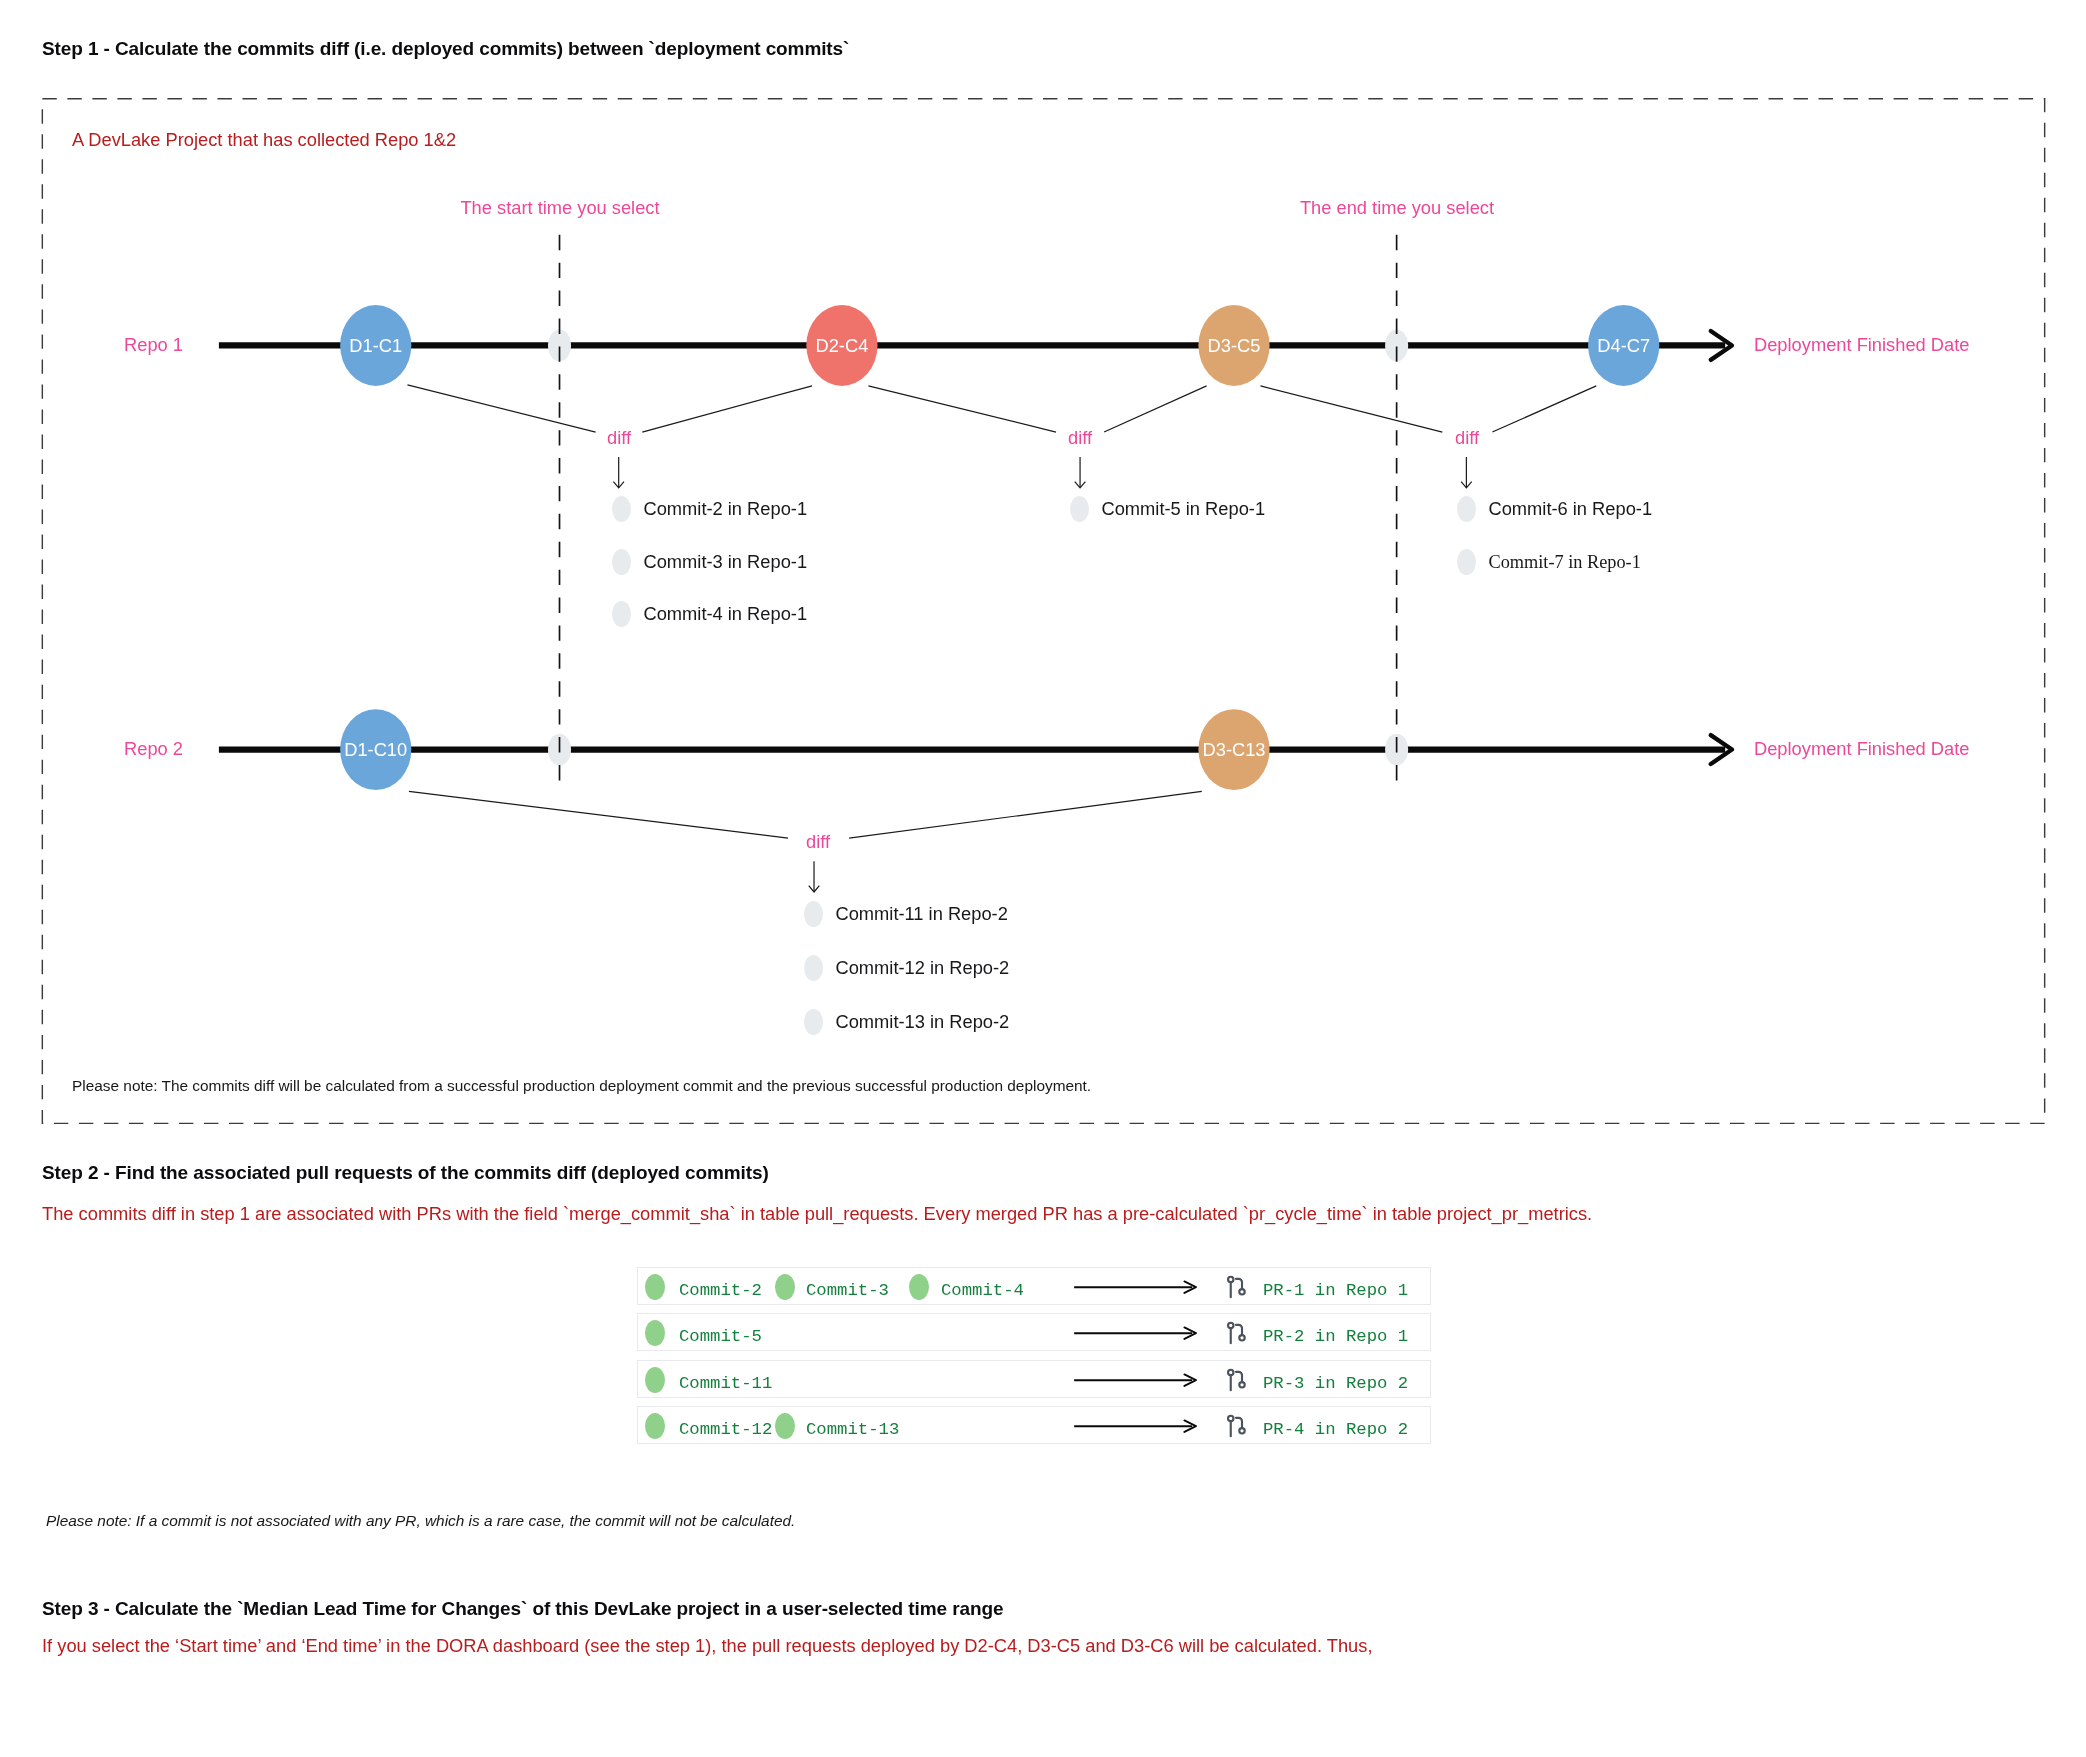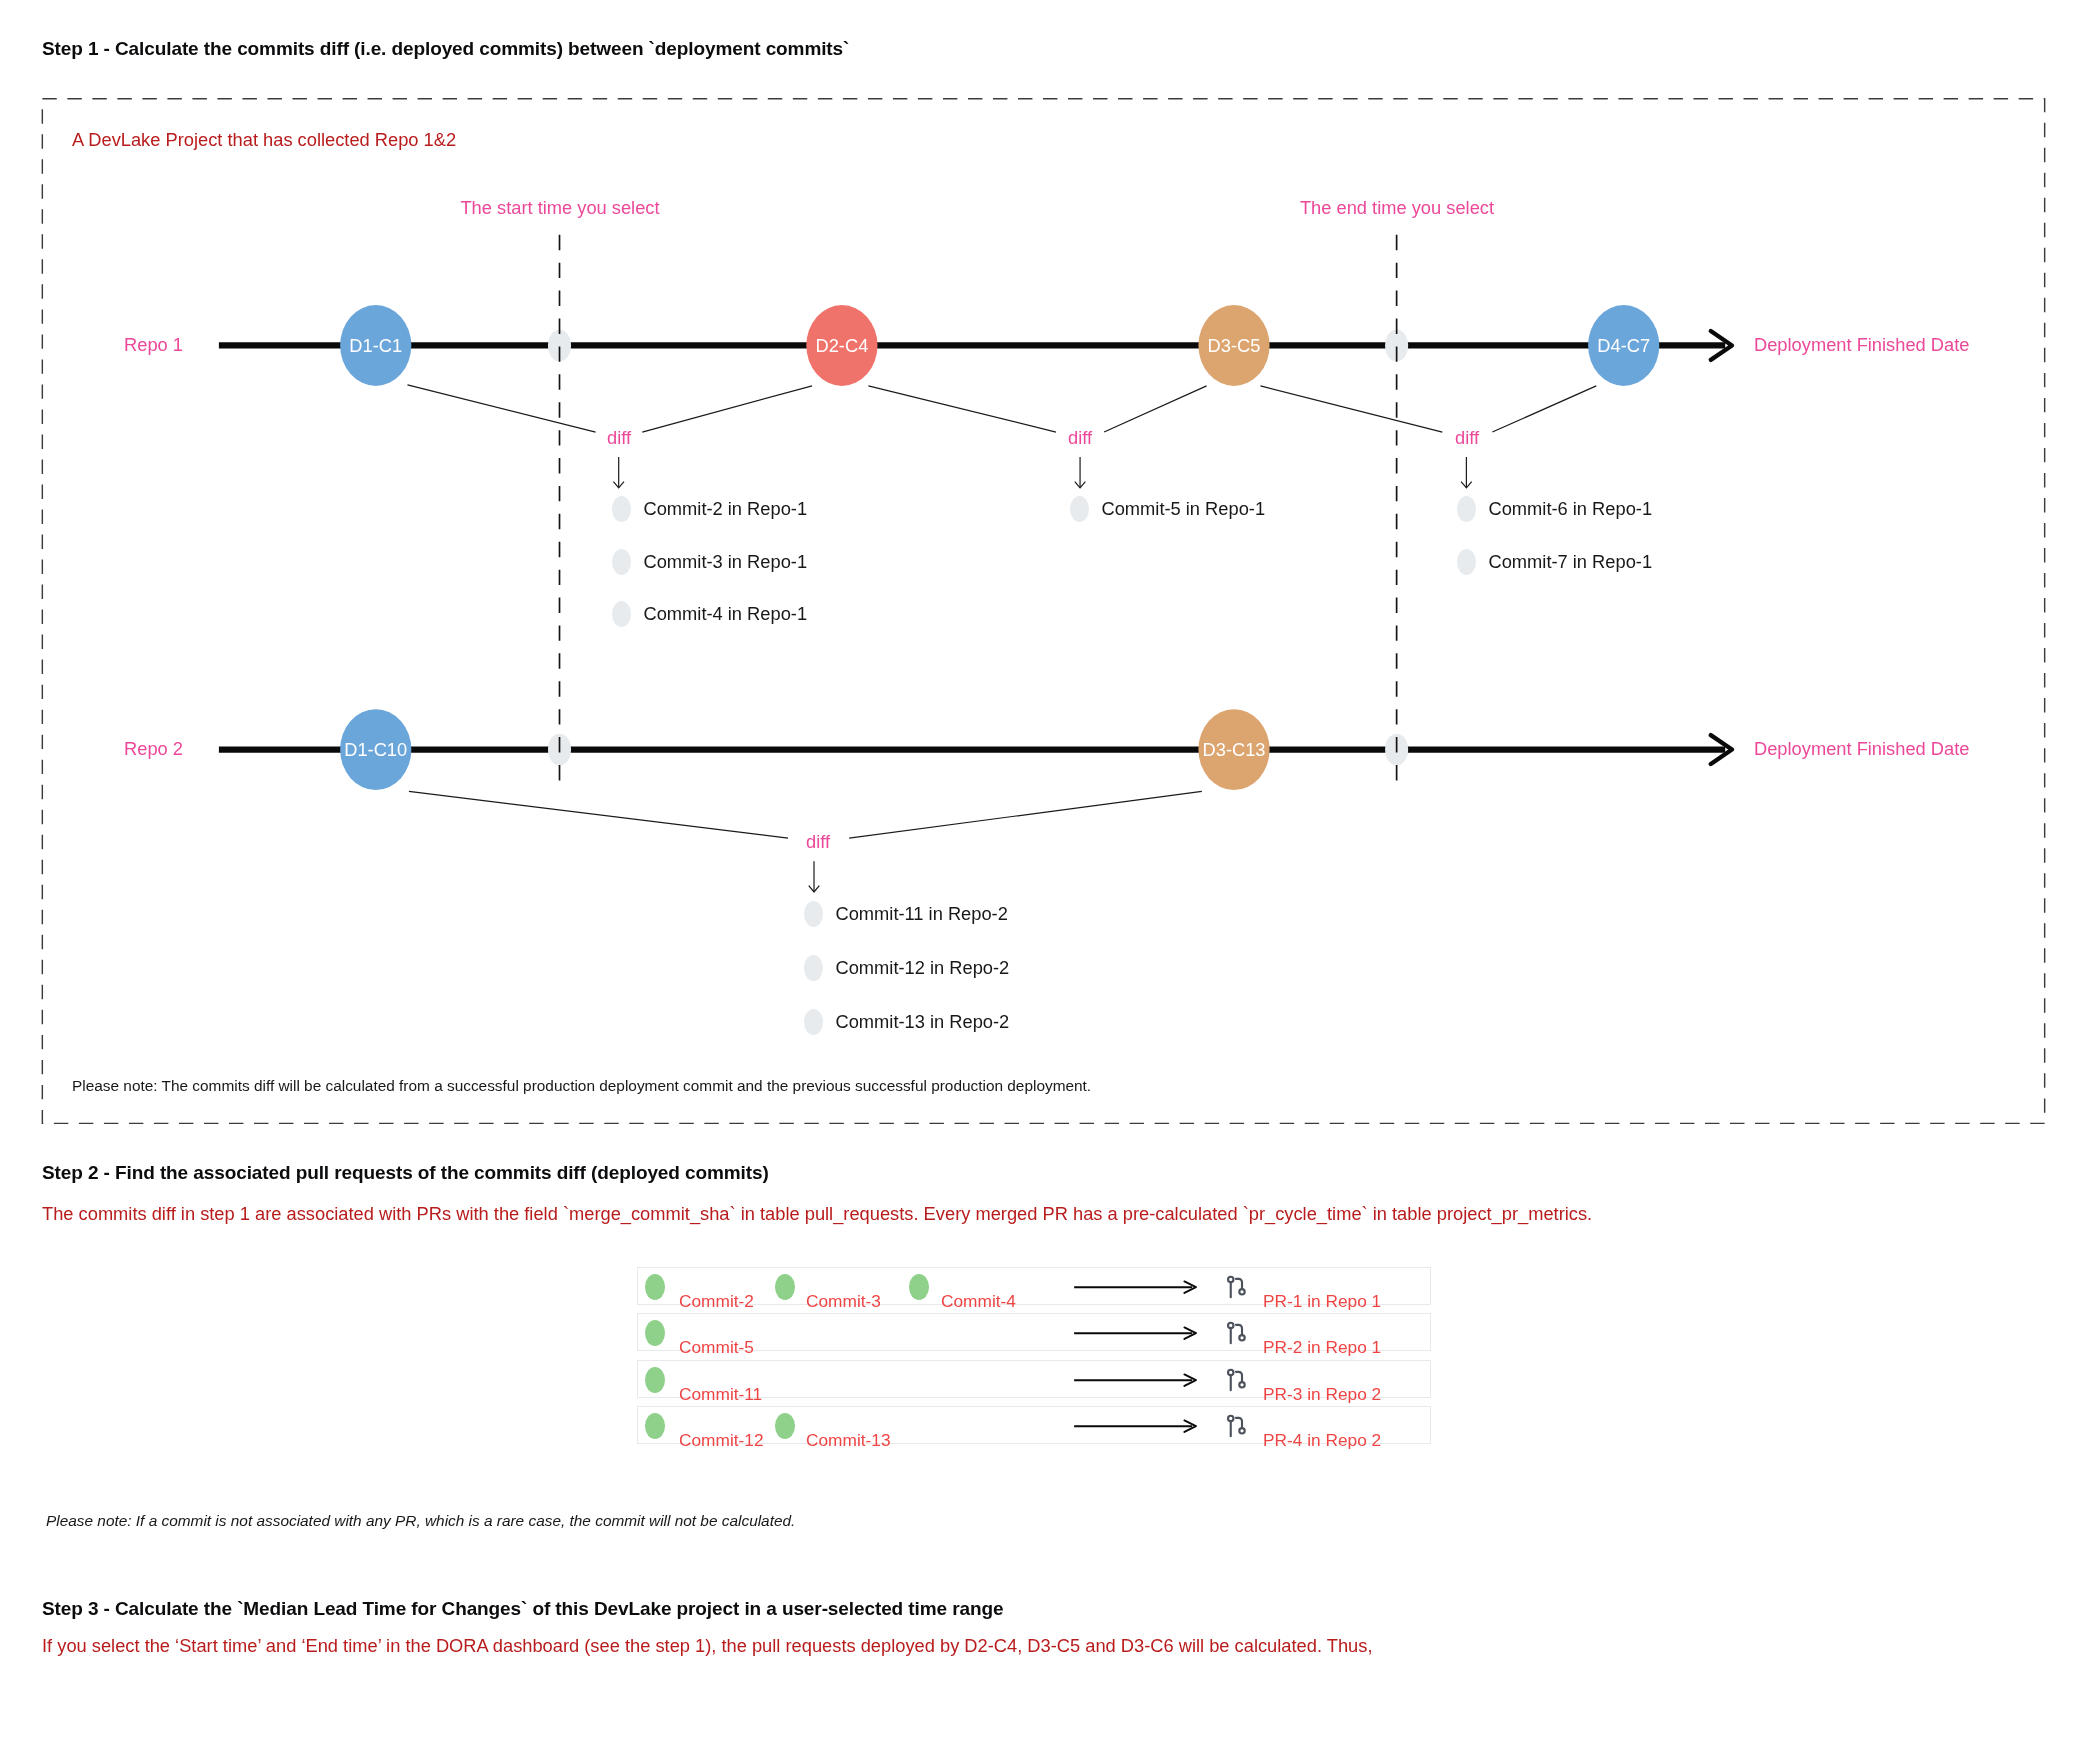--- a/index.html
+++ b/index.html
@@ -10,21 +10,21 @@
   svg text{font-family:"Liberation Sans",sans-serif;}
   .h1{font-size:19px;font-weight:700;color:#0b0c0e;white-space:nowrap;letter-spacing:-0.1px;}
   .body-text{font-size:18.3px;color:#b91c1c;white-space:nowrap;}
   .small-note{font-size:15.4px;color:#17181a;white-space:nowrap;}
   .dlabel{font-size:18.3px;color:#ec4899;white-space:nowrap;}
   .centered{transform:translateX(-50%);}
   .right-align{text-align:right;}
   .commit-item{display:flex;align-items:center;gap:12.5px;font-size:18.3px;color:#17181a;white-space:nowrap;}
   .dot{width:19px;height:26px;border-radius:50%;background:#E7EBEE;flex:none;}
   .trow{position:absolute;left:637px;width:794px;height:38px;background:#ffffff;border:1px solid #E7E9EC;box-sizing:border-box;}
-  .trow .cell-text{position:absolute;top:15px;font-size:17.3px;line-height:37px;color:#ef4444;white-space:nowrap;}
+  .trow .cell-text{position:absolute;top:4px;font-size:17.3px;line-height:37px;color:#15803d;white-space:nowrap;font-family:Liberation Mono, monospace;}
   .gdot{position:absolute;top:5.8px;width:20px;height:26px;border-radius:50%;}
   .formula{display:flex;align-items:baseline;gap:9.6px;white-space:nowrap;}
   .formula .lhs{font-size:22px;color:#0c0d0f;}
   .formula .eq{font-size:21px;color:#0c0d0f;}
   .formula .rhs{font-size:21px;}
 </style>
 </head>
 <body>
 
 <div id="canvas">
@@ -131,21 +131,21 @@
 
   <div class="abs commit-item" style="left:1070px;top:496px;">
     <span class="dot"></span>
     <span>Commit-5 in Repo-1</span>
   </div>
 
   <div class="abs commit-item" style="left:1457px;top:496px;">
     <span class="dot"></span>
     <span>Commit-6 in Repo-1</span>
   </div>
-  <div class="abs commit-item" style="left:1457px;top:549px;">
+  <div class="abs commit-item" style="left:1457px;top:549px;font-family:Liberation Serif, serif;">
     <span class="dot"></span>
     <span>Commit-7 in Repo-1</span>
   </div>
 
   <div class="abs commit-item" style="left:804px;top:901px;">
     <span class="dot"></span>
     <span>Commit-11 in Repo-2</span>
   </div>
   <div class="abs commit-item" style="left:804px;top:955px;">
     <span class="dot"></span>

